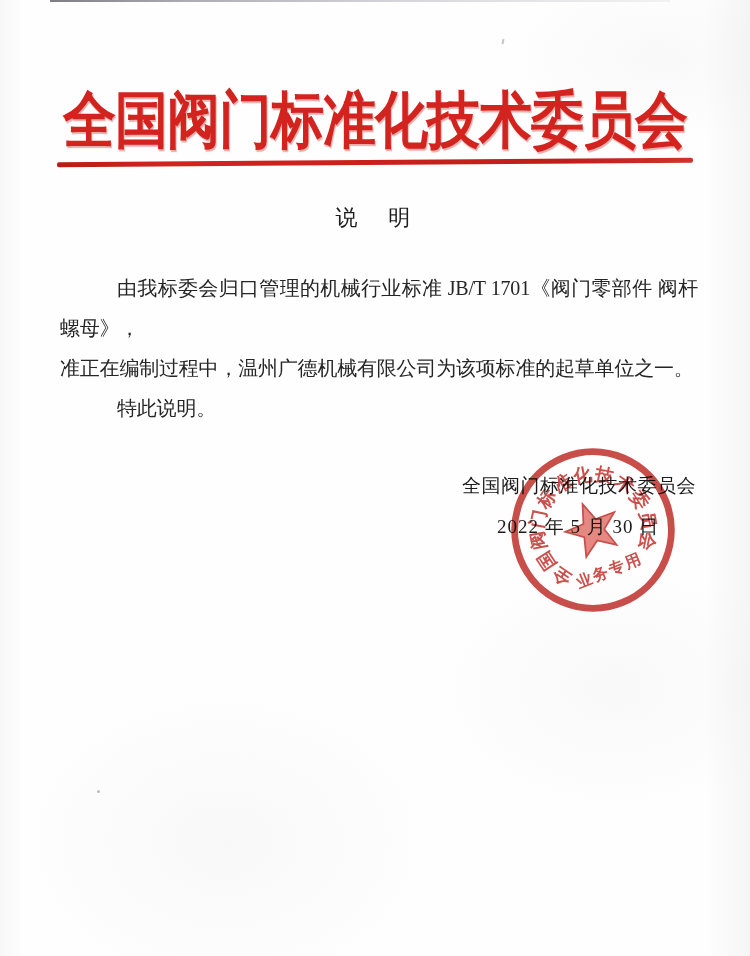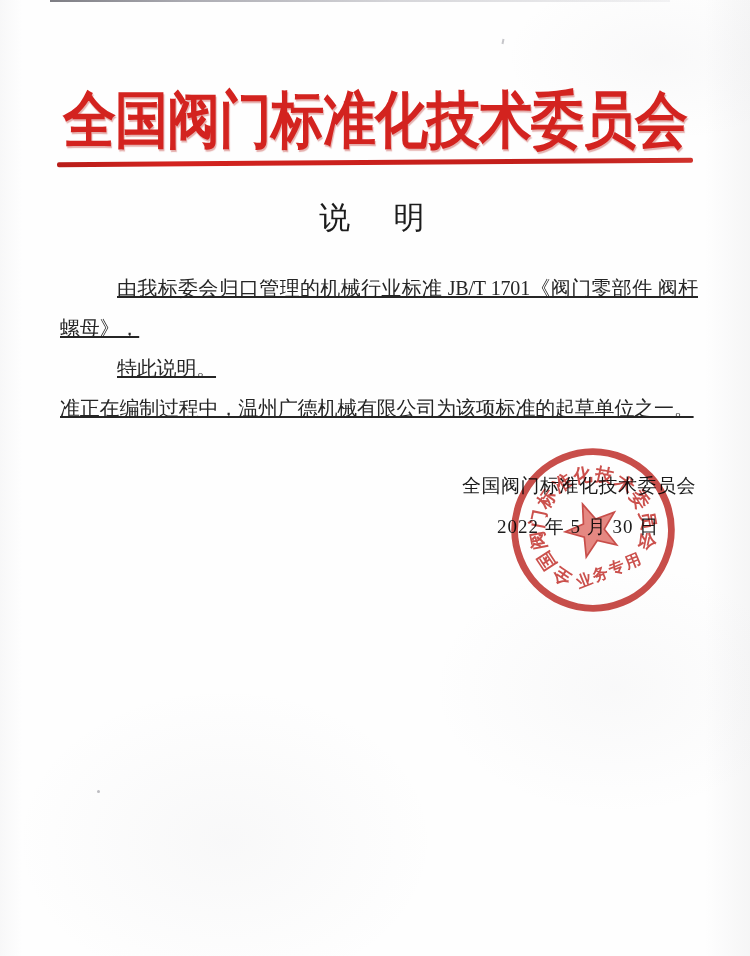--- a/index.html
+++ b/index.html
@@ -39,33 +39,33 @@
   }
   .letterhead-rule {
     position: absolute; top: 160px; left: 57px; width: 636px; height: 5px;
     background: linear-gradient(to right, #b81d19, #d3231f 18%, #c01e1a 80%, #d0322c);
     border-radius: 2px;
     transform: rotate(-0.4deg);
   }
   .doc-title {
     position: absolute; top: 200px; left: 0; width: 750px;
     text-align: center;
-    font-size: 31px; line-height: 36px;
+    font-size: 22px; line-height: 36px;
     letter-spacing: .2em;
     color: #1c1c1c;
     white-space: pre;
   }
   .body-text {
     position: absolute; top: 268px; left: 60px; width: 638px;
     font-size: 20px; line-height: 40px;
     letter-spacing: -0.2px;
     color: #252525;
     text-align: justify;
   }
-  .body-line { min-height: 40px; text-decoration: underline; }
+  .body-line { min-height: 40px; }
   .indented { text-indent: 57px; }
   .signature-org {
     position: absolute; top: 473px; left: 462px;
     font-size: 19px; letter-spacing: .5px;
     color: #1b1b1b; white-space: nowrap; z-index: 2;
   }
   .signature-date {
     position: absolute; top: 514px; left: 497px;
     font-size: 19px; letter-spacing: 1px;
     color: #1b1b1b; white-space: nowrap; z-index: 2;
@@ -97,22 +97,22 @@
   <div class="speck-2"></div>
 
   <div class="letterhead-title" style="color: rgb(211, 35, 31);">全国阀门标准化技术委员会</div>
 
   <div class="letterhead-rule"></div>
 
   <div class="doc-title">说　明</div>
 
   <div class="body-text">
     <div class="body-line indented">由我标委会归口管理的机械行业标准 JB/T 1701《阀门零部件 阀杆螺母》，</div>
+    <div class="body-line">准正在编制过程中，温州广德机械有限公司为该项标准的起草单位之一。</div>
     <div class="body-line indented">特此说明。</div>
-    <div class="body-line">准正在编制过程中，温州广德机械有限公司为该项标准的起草单位之一。</div>
   </div>
 
   <div class="signature-org">全国阀门标准化技术委员会</div>
 
   <div class="signature-date">2022 年 5 月 30 日</div>
 
   <svg class="seal" viewBox="0 0 200 200" aria-hidden="true">
     <circle cx="100" cy="100" r="90" fill="none" stroke-width="8" stroke="#c5403c"></circle>
     <g>
         <text transform="rotate(-124 100 100)" x="100" y="43" fill="#c8423e">全</text>

